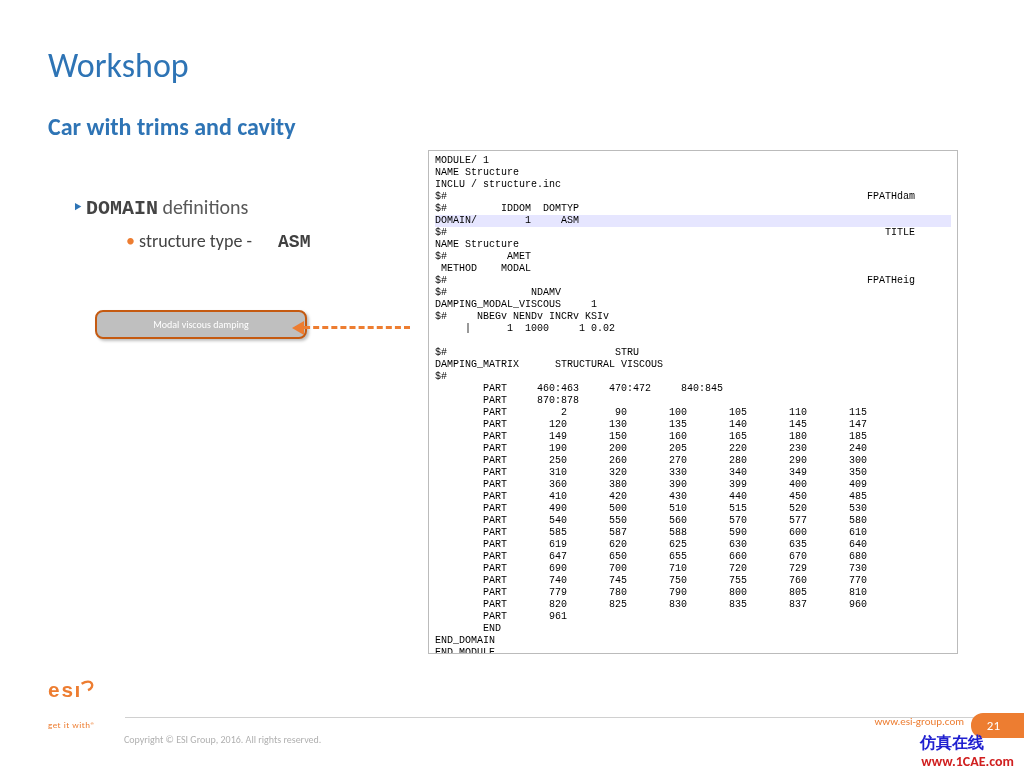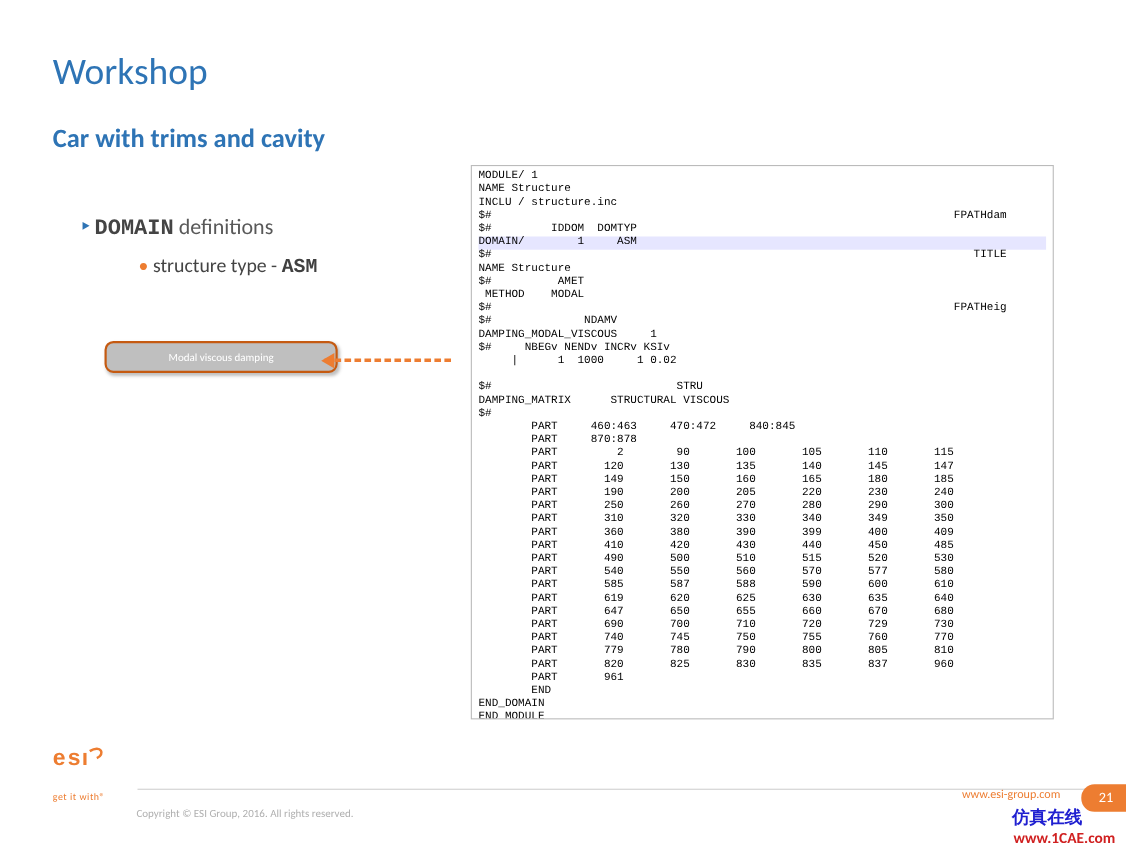--- a/index.html
+++ b/index.html
@@ -31,21 +31,21 @@
     left: 48px; top: 190px;
     font-size: 20px;
     line-height: 1.7;
   }
   .bullets .l1::before { content: "• "; color:#808080; }
   .bullets .l2 { margin-left: 26px; font-size: 20px; }
   .bullets .l2::before { content: "‣ "; color:#2e74b5; font-weight:bold; }
   .bullets .l3 { margin-left: 78px; font-size: 18px; color:#444; }
   .bullets .l3::before { content: "• "; color:#ed7d31; }
   .mono { font-family: "Courier New", monospace; font-weight: bold; color:#444;margin-top:28px; }
-  .mono2 { font-family: "Courier New", monospace; font-weight: bold; color:#404040; }
+  .mono2 { font-family: "Courier New", monospace; font-weight: bold; color:#404040;margin-left:22px; }
 
   .callout {
     position: absolute;
     background: #bfbfbf;
     border: 2px solid #c55a11;
     border-radius: 8px;
     color: #fff;
     font-size: 10px;
     padding: 6px 14px;
     text-align: center;
@@ -109,21 +109,21 @@
     position: absolute;
     right: 60px; bottom: 40px;
     font-size: 11px; color: #ed7d31;
   }
   .pagenum {
     position: absolute;
     right: 0; bottom: 30px;
     background: #ed7d31;
     color: #fff;
     font-size: 13px;
-    padding: 5px 12px 5px 16px;
+    padding: 5px 24px 5px 16px;
     border-radius: 12px 0 0 12px;
   }
   .watermark-cn {
     position: absolute;
     right: 40px; bottom: 14px;
     font-size: 16px; font-weight: bold;
     color: #2020d0;
   }
   .watermark-url {
     position: absolute;

